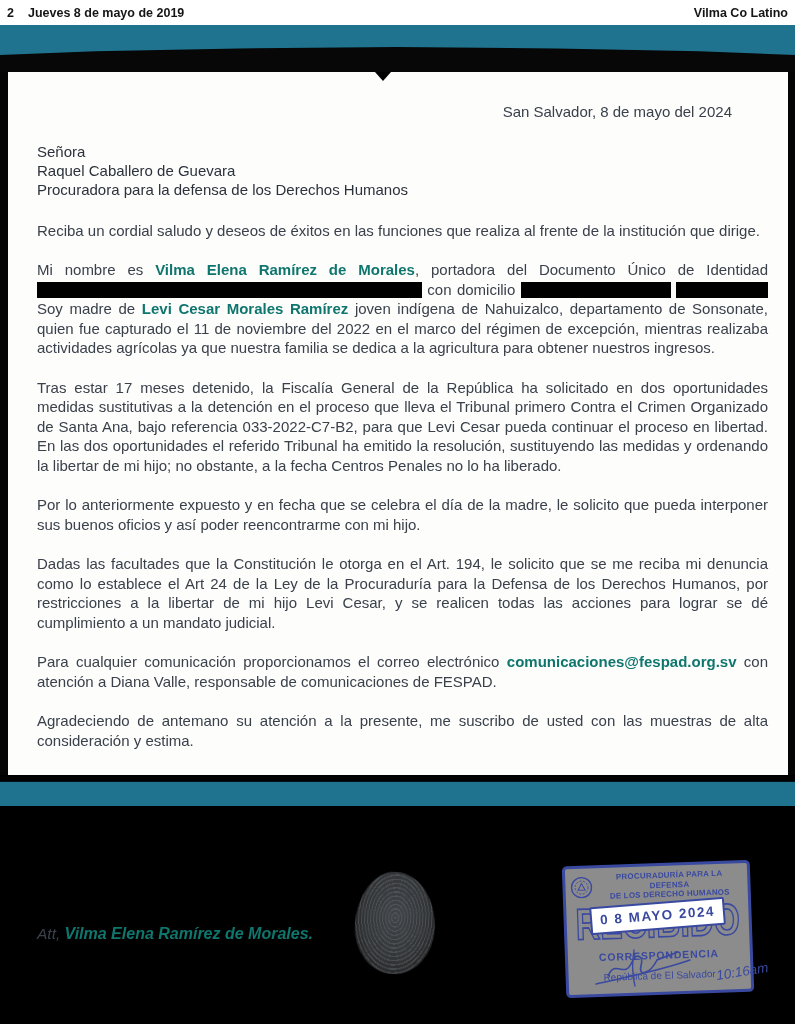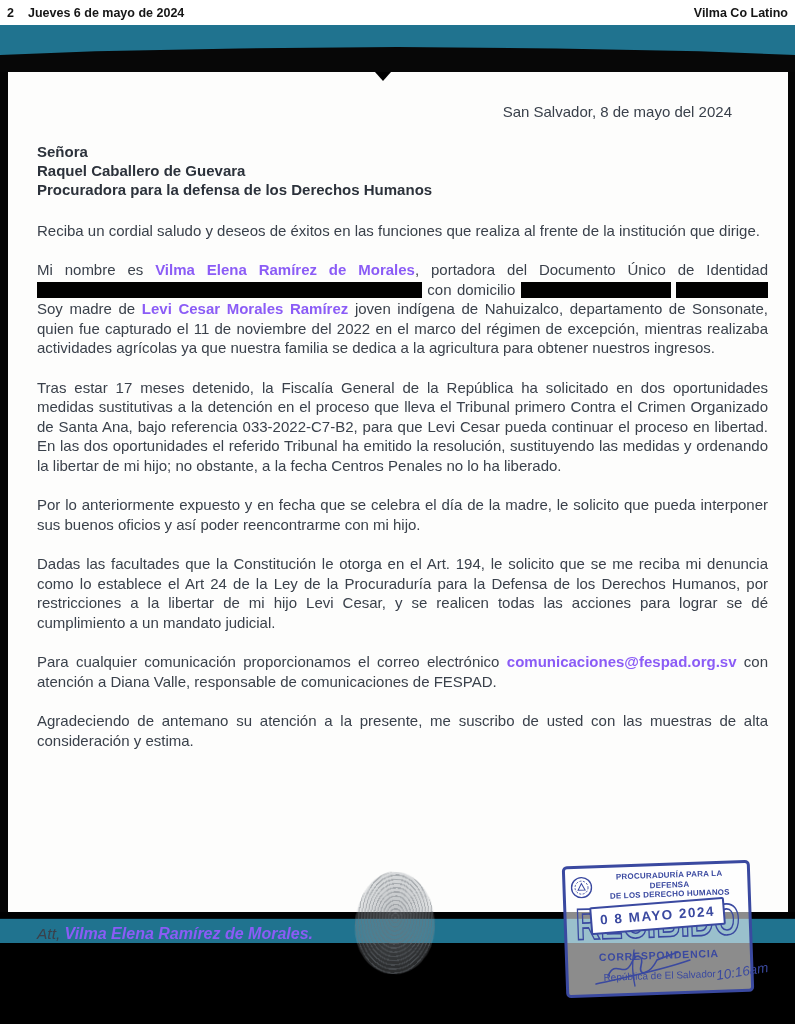--- a/index.html
+++ b/index.html
@@ -6,31 +6,31 @@
   html,body { width:795px; height:1024px; background:#000; font-family:"Liberation Sans",sans-serif; }
 
   .masthead { height:25px; background:#fff; display:flex; justify-content:space-between; align-items:center;
               padding:0 7px; font-weight:bold; font-size:12.5px; color:#151515; }
   .masthead .left { display:flex; gap:14px; }
 
   .band { position:relative; height:47px; background:#070707; overflow:hidden; }
   .band .teal { position:absolute; inset:0; background:#20738f;
                 clip-path: polygon(0 0,100% 0,100% 64%,88% 56%,70% 50%,50% 47%,30% 50%,12% 56%,0 64%); }
 
-  .frame { position:relative; height:840px; background:#050505; }
+  .frame { position:relative; height:703px; background:#050505; }
   .page { position:absolute; left:8px; right:7px; top:0; bottom:0; background:#fdfdfc;
           padding:30px 20px 0 29px; color:#3a414b; font-size:15px; line-height:19.5px; text-align:justify; }
   .page p { margin:0 0 20px; }
-  .page strong { color:#8b5cf6; }
+  .page strong { color:#0f766e; }
 
   .notch { position:absolute; top:0; left:47%; width:0; height:0;
            border-left:8px solid transparent; border-right:8px solid transparent; border-top:9px solid #000; }
 
   .dateline { text-align:right; padding-right:36px; margin-bottom:24px; }
-  .address { font-weight:bold; line-height:19px; margin-bottom:22px; color:#2c323b; text-align:left; }
+  .address { font-weight:normal; line-height:19px; margin-bottom:22px; color:#2c323b; text-align:left; }
 
   .redact { display:inline-block; height:16px; background:#000; vertical-align:-3px; }
 
   .att-line { position:absolute; left:29px; top:852px; font-size:15.5px;font-style:italic; }
   .att-line strong { font-size:16px; }
 
   .fingerprint { position:absolute; left:347px; top:800px; width:80px; height:102px;
      border-radius:48% 52% 50% 50% / 55% 55% 46% 46%;
      background:
        repeating-radial-gradient(ellipse at 50% 45%, rgba(110,116,122,.55) 0 1px, rgba(255,255,255,0) 1px 3px),
@@ -54,21 +54,21 @@
 
   .bottom-line { height:6px; background:#000; }
   .bottom-teal { height:25px; background:#20738f; border-top:1px solid #031218; }
 </style>
 </head>
 <body>
 
 <div class="masthead">
   <div class="left">
     <span>2</span>
-    <span>Jueves 6 de mayo de 2024</span>
+    <span>Jueves 8 de mayo de 2019</span>
   </div>
   <span>Vilma Co Latino</span>
 </div>
 
 <div class="band">
   <div class="teal"></div>
 </div>
 
 <div class="frame">
   <div class="page">

